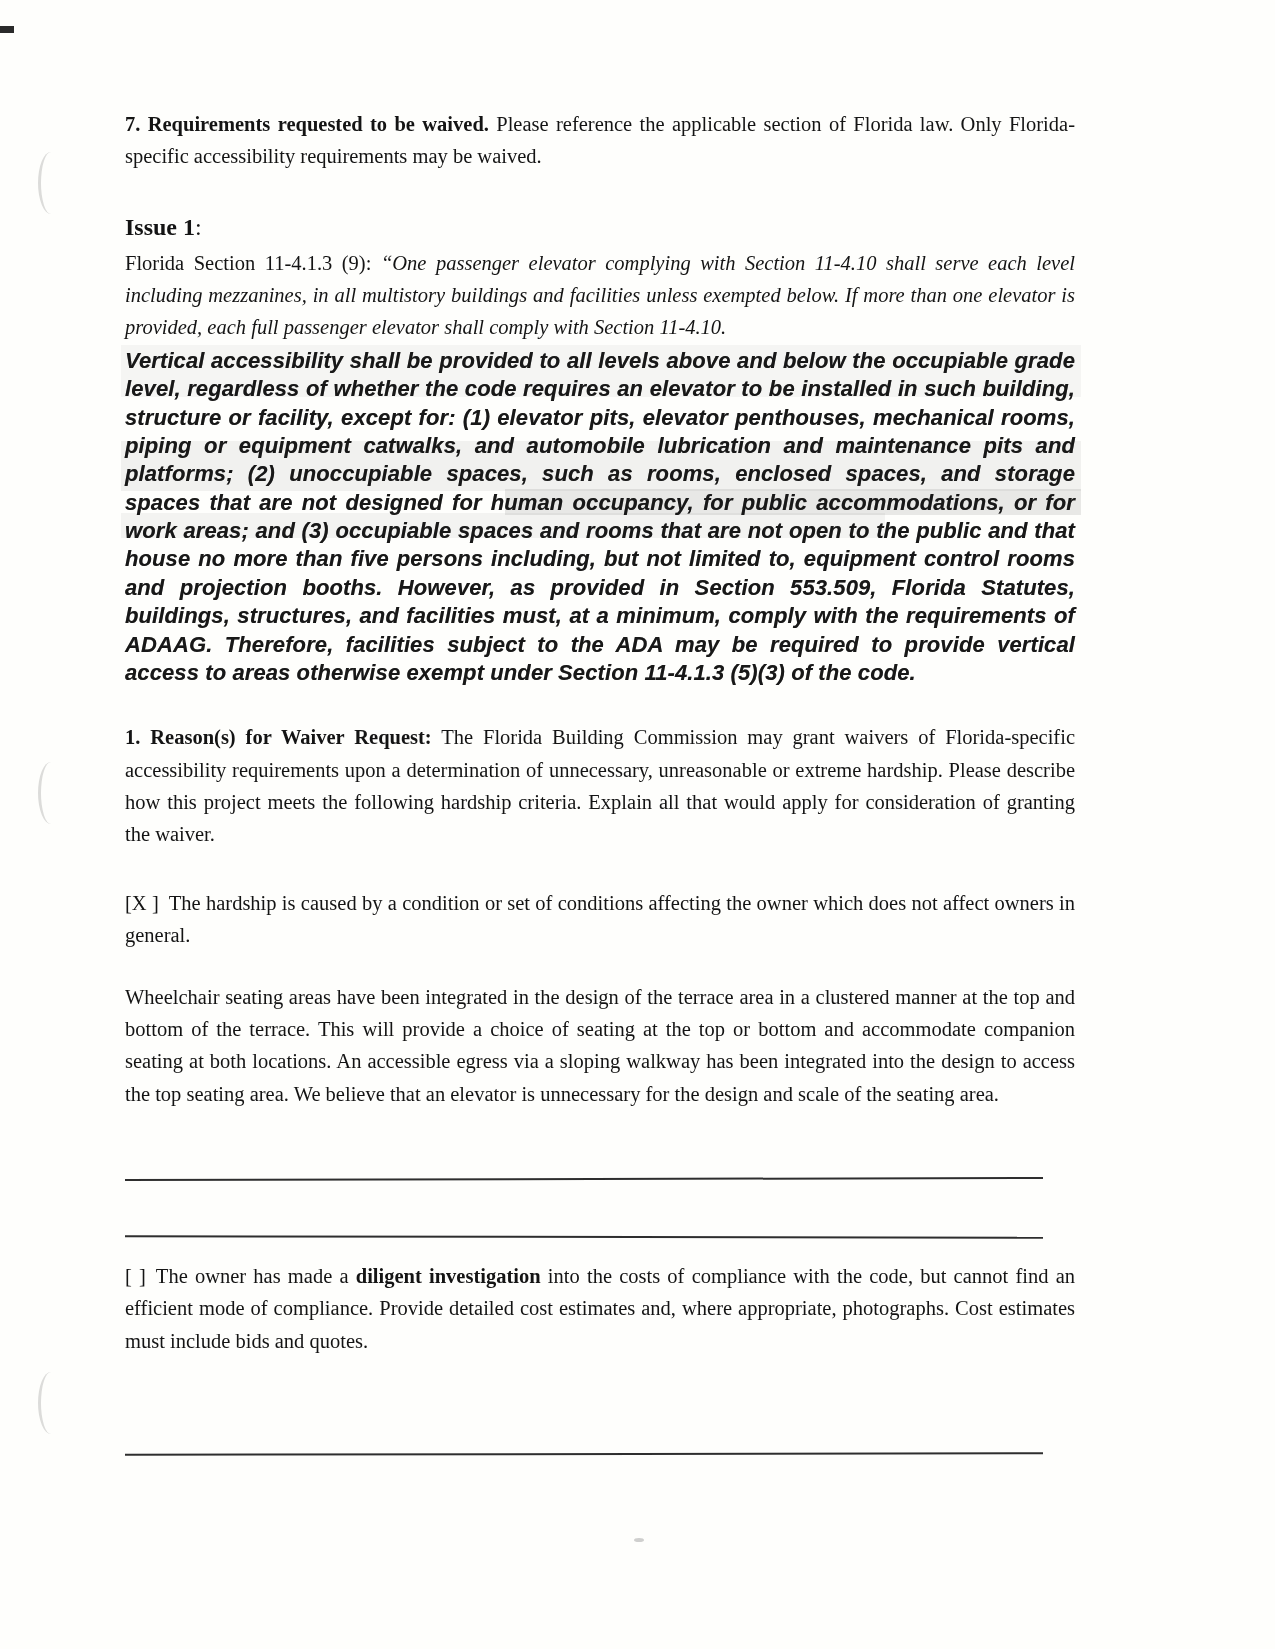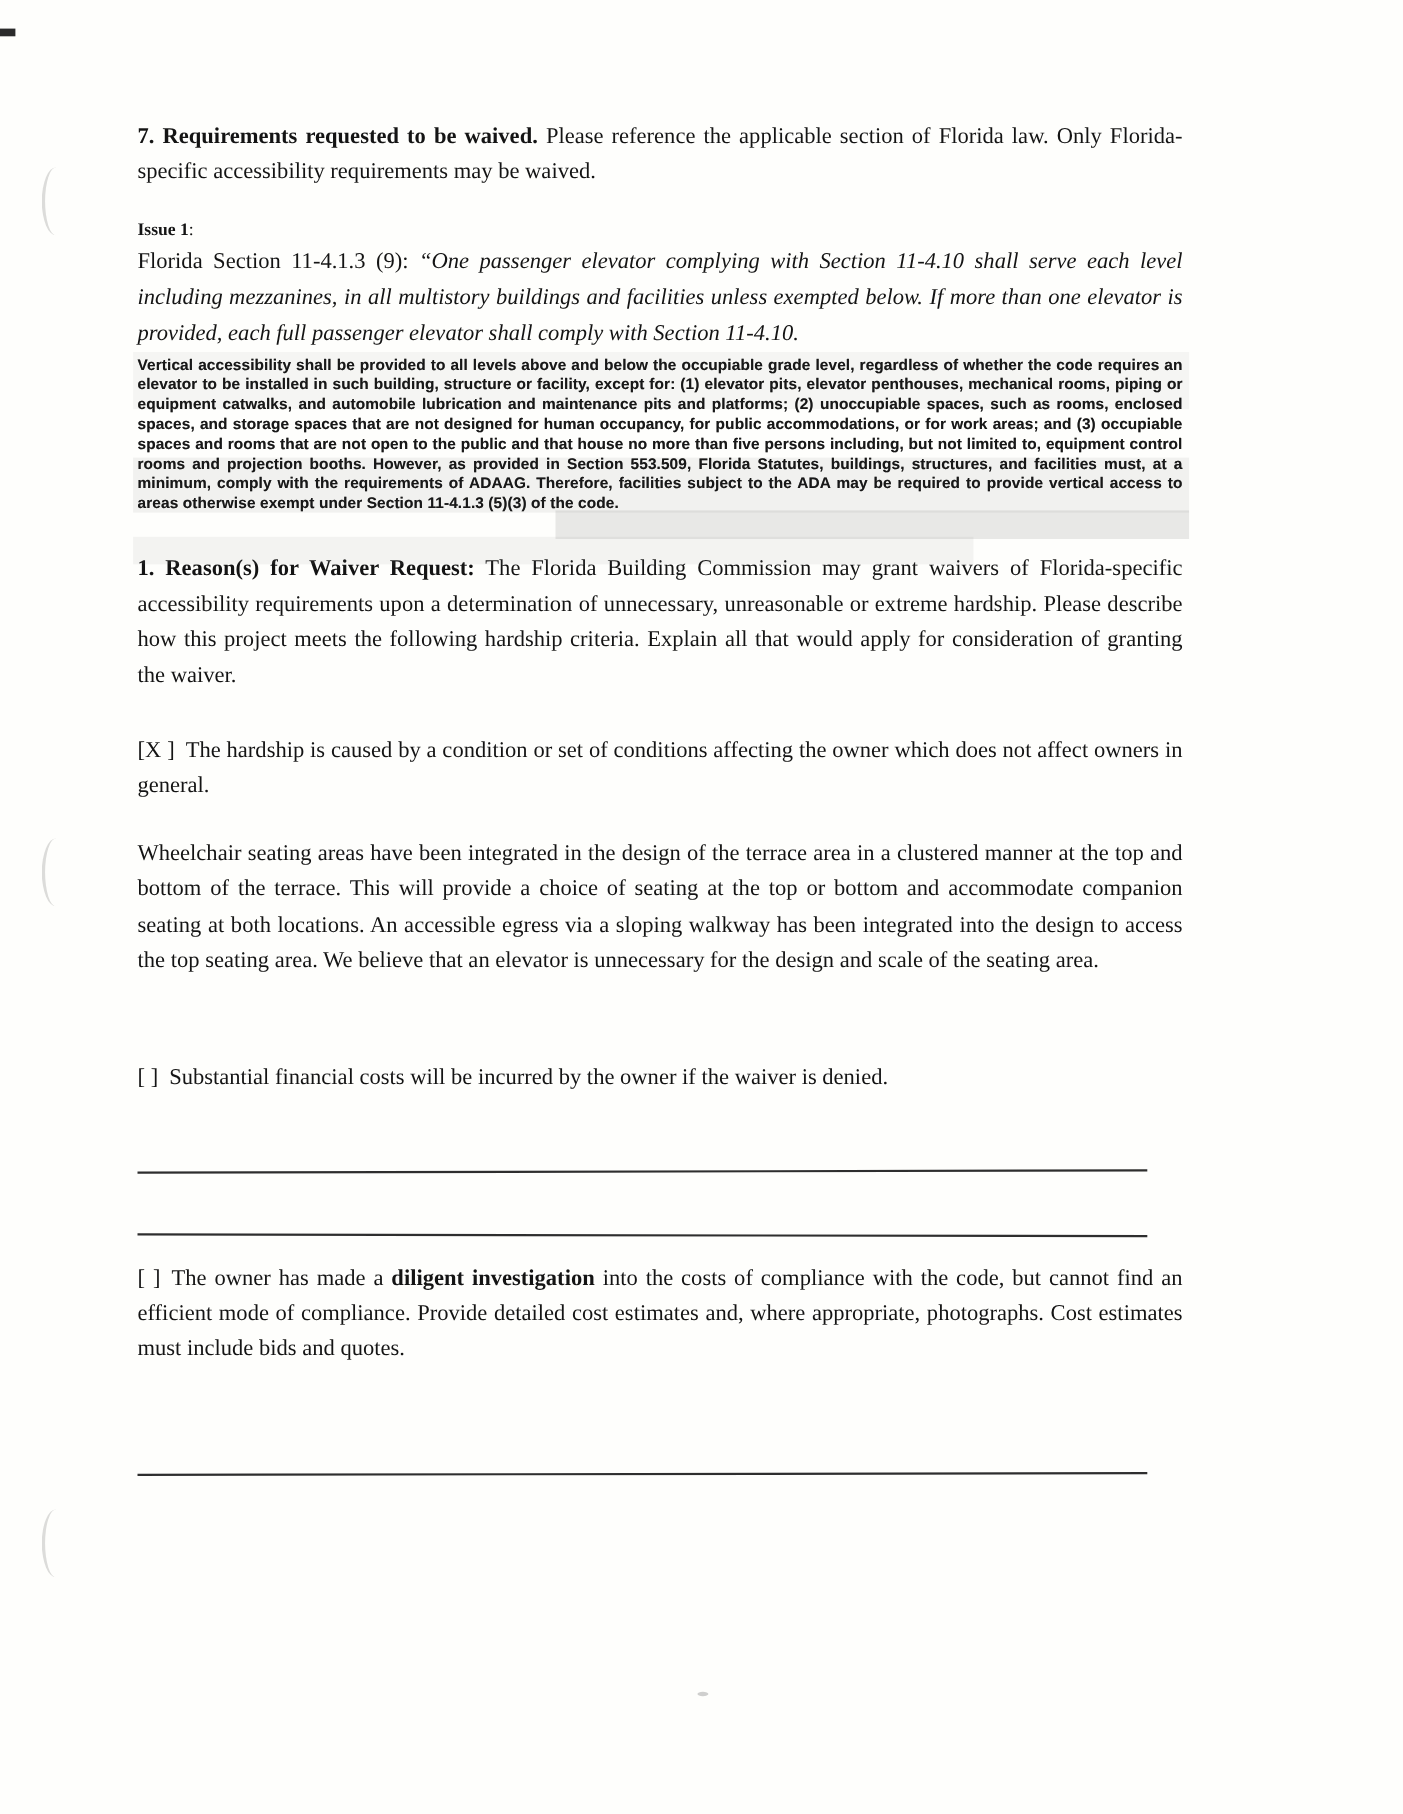--- a/index.html
+++ b/index.html
@@ -21,34 +21,35 @@
   .para {
     font-size: 20.5px;
     line-height: 1.58;
     text-align: justify;
     color: #141414;
   }
   .bold { font-weight: bold; }
   .italic { font-style: italic; }
   .marker { margin-right: 10px; white-space: pre; }
 
-  .issue-label { margin-top: 24px; font-size: 16px; line-height: 1.58; }
+  .issue-label { margin-top: 36px; font-size: 24px; line-height: 1.58; }
 
   .excerpt-wrap { position: relative; margin-top: 3px; }
   .excerpt-text {
     position: relative;
     z-index: 2;
     font-family: "Liberation Sans", sans-serif;
     font-weight: bold;
-    font-size: 14px;
+    font-size: 22px;
     line-height: 1.29;
     text-align: justify;
     color: #181818;
     letter-spacing: 0.1px;
     text-shadow: 0 0 0.6px rgba(40,40,40,0.55);
+    font-style: italic;
   }
   .smudge { position: absolute; z-index: 1; pointer-events: none; }
   .s1 { left: -4px; right: -6px; top: -2px; height: 52px; background: rgba(130,130,130,0.07); }
   .s2 { left: -4px; right: -6px; top: 94px; height: 50px; background: rgba(125,125,125,0.10); }
   .s3 { left: 40%; right: -6px; top: 142px; height: 26px; background: rgba(120,120,120,0.16); }
   .s4 { left: -4px; right: 20%; top: 166px; height: 25px; background: rgba(130,130,130,0.09); }
 
   .sec8 { margin-top: 34px; }
   .opt1 { margin-top: 36px; }
   .resp { margin-top: 29px; }
@@ -127,23 +128,20 @@
   <p class="para sec8">
     <span class="bold">1. Reason(s) for Waiver Request:</span><span> The Florida Building Commission may grant waivers of Florida-specific accessibility requirements upon a determination of unnecessary, unreasonable or extreme hardship. Please describe how this project meets the following hardship criteria. Explain all that would apply for consideration of granting the waiver.</span>
   </p>
 
   <p class="para opt1">
     <span class="marker">[X ]</span><span>The hardship is caused by a condition or set of conditions affecting the owner which does not affect owners in general.</span>
   </p>
 
   <p class="para resp">Wheelchair seating areas have been integrated in the design of the terrace area in a clustered manner at the top and bottom of the terrace. This will provide a choice of seating at the top or bottom and accommodate companion seating at both locations. An accessible egress via a sloping walkway has been integrated into the design to access the top seating area. We believe that an elevator is unnecessary for the design and scale of the seating area.</p>
 
-  <p class="para opt2">
-    <span class="marker">[ ]</span><span>Substantial financial costs will be incurred by the owner if the waiver is denied.</span>
-  </p>
 
   <div class="rule rule1"></div>
   <div class="rule rule2"></div>
 
   <p class="para opt3">
     <span class="marker">[ ]</span><span>The owner has made a </span><span class="bold">diligent investigation</span><span> into the costs of compliance with the code, but cannot find an efficient mode of compliance. Provide detailed cost estimates and, where appropriate, photographs. Cost estimates must include bids and quotes.</span>
   </p>
 
   <div class="rule rule3"></div>
 

